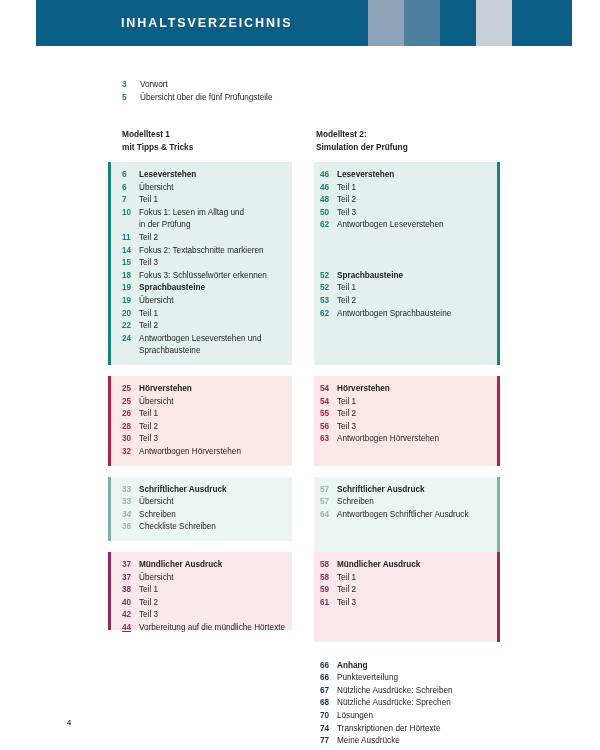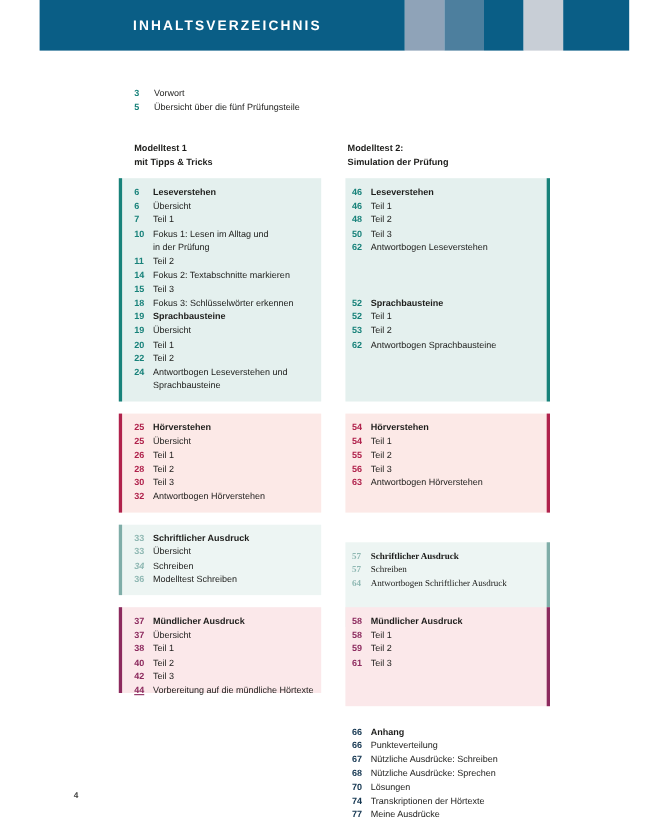--- a/index.html
+++ b/index.html
@@ -307,25 +307,25 @@
             <div class="item">
               <span class="n" style="color: rgb(143, 184, 179);">33</span>
               <span class="t"><span>Übersicht</span></span>
             </div>
             <div class="item">
               <span class="n" style="color: rgb(143, 184, 179); font-style: italic;">34</span>
               <span class="t"><span>Schreiben</span></span>
             </div>
             <div class="item">
               <span class="n" style="color: rgb(143, 184, 179);">36</span>
-              <span class="t"><span>Modelltest Schreiben</span></span>
-            </div>
-          </div>
-        </div>
-        <div class="block right" style="top: 16px; height: 77px; background: rgb(237, 245, 243); font-family: Liberation Serif, serif;">
+              <span class="t"><span>Checkliste Schreiben</span></span>
+            </div>
+          </div>
+        </div>
+        <div class="block right" style="top: 0px; height: 77px; background: rgb(237, 245, 243);">
           <div class="bar" style="background: rgb(127, 173, 168);"></div>
           <div class="items">
             <div class="item head">
               <span class="n" style="color: rgb(143, 184, 179);">57</span>
               <span class="t"><span>Schriftlicher Ausdruck</span></span>
             </div>
             <div class="item">
               <span class="n" style="color: rgb(143, 184, 179);">57</span>
               <span class="t"><span>Schreiben</span></span>
             </div>

